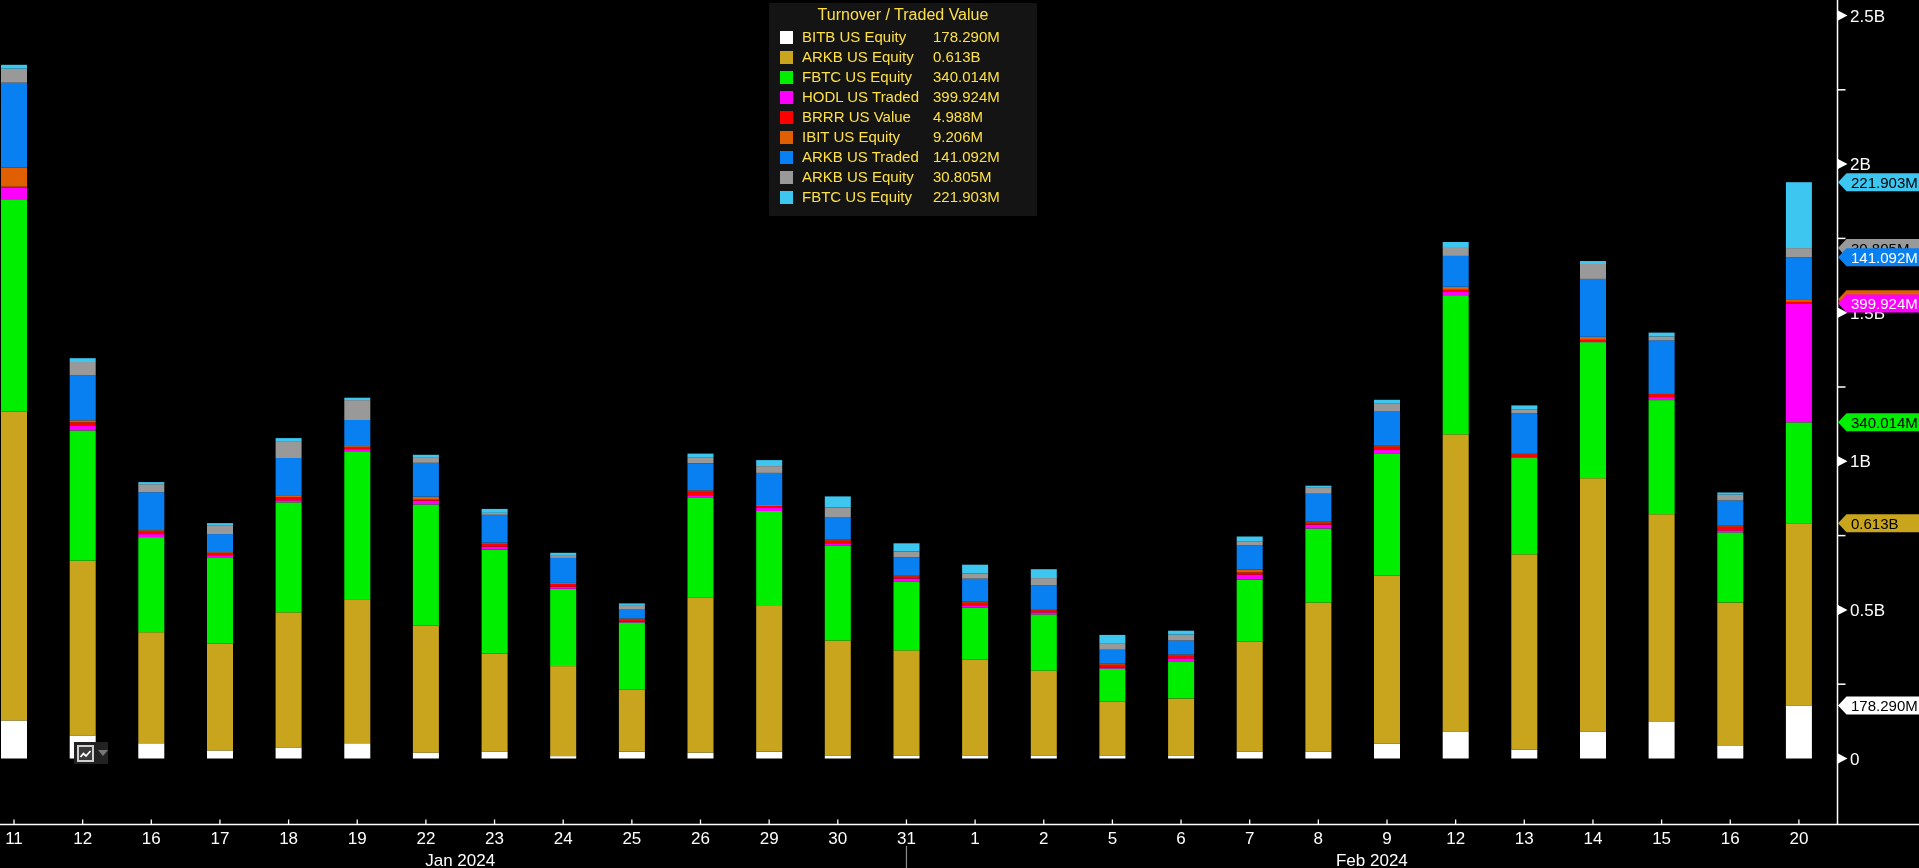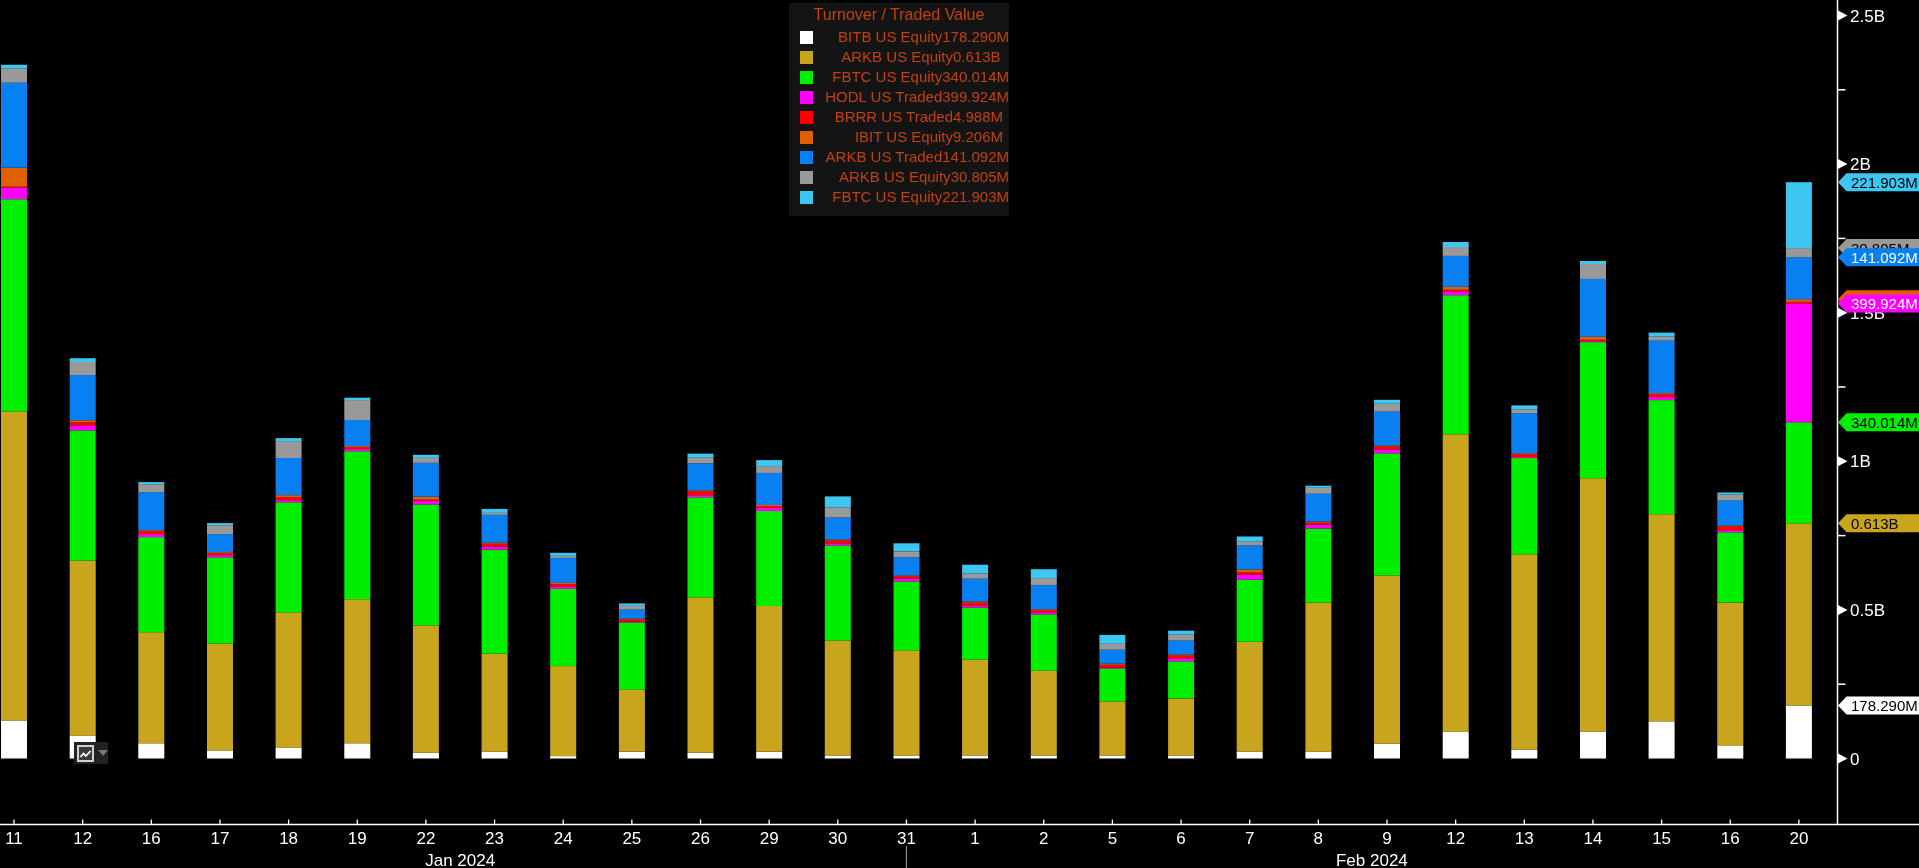--- a/index.html
+++ b/index.html
@@ -1,23 +1,23 @@
 <!DOCTYPE html>
 <html><head>
 <meta charset="utf-8">
 <style>
   html,body{margin:0;padding:0;background:#000;}
   body{width:1919px;height:868px;overflow:hidden;font-family:"Liberation Sans","DejaVu Sans",sans-serif;}
   #stage{position:relative;width:1919px;height:868px;background:#000;}
   #chart-svg{position:absolute;left:0;top:0;}
-  .legend{position:absolute;left:789px;top:3px;width:220px;height:213px;background:#141414;color:#c2410c;z-index:5;}
+  .legend{position:absolute;left:769px;top:3px;width:268px;height:213px;background:#141414;color:#fde047;z-index:5;}
   .legend-title{text-align:center;font-size:16px;line-height:24px;height:24px;white-space:nowrap;}
   .legend-row{display:flex;align-items:center;height:20px;padding-left:11px;font-size:15px;line-height:20px;}
   .swatch{width:13px;height:13px;flex:0 0 13px;margin-right:9px;}
-  .lname{width:131px;white-space:nowrap;text-align:right;}
+  .lname{width:131px;white-space:nowrap;}
   .lval{white-space:nowrap;}
   .chartbtn{position:absolute;left:74px;top:742px;width:34px;height:22px;background:#222;z-index:6;display:flex;align-items:center;cursor:pointer;}
   .glyphbox{width:13px;height:13px;border:2px solid #d0d0d0;background:#3a3a3a;margin-left:3px;position:relative;}
   .caret{width:0;height:0;border-left:5px solid transparent;border-right:5px solid transparent;border-top:6px solid #777;margin-left:4px;}
   text{font-family:"Liberation Sans","DejaVu Sans",sans-serif;}
 </style>
 </head>
 <body>
 
 <div id="stage">
@@ -387,21 +387,21 @@
           <span class="lname">FBTC US Equity</span>
           <span class="lval">340.014M</span>
         </div>
         <div class="legend-row">
           <span class="swatch" style="background: rgb(255, 0, 255);"></span>
           <span class="lname">HODL US Traded</span>
           <span class="lval">399.924M</span>
         </div>
         <div class="legend-row">
           <span class="swatch" style="background: rgb(255, 0, 0);"></span>
-          <span class="lname">BRRR US Traded</span>
+          <span class="lname">BRRR US Value</span>
           <span class="lval">4.988M</span>
         </div>
         <div class="legend-row">
           <span class="swatch" style="background: rgb(224, 95, 0);"></span>
           <span class="lname">IBIT US Equity</span>
           <span class="lval">9.206M</span>
         </div>
         <div class="legend-row">
           <span class="swatch" style="background: rgb(8, 128, 242);"></span>
           <span class="lname">ARKB US Traded</span>

